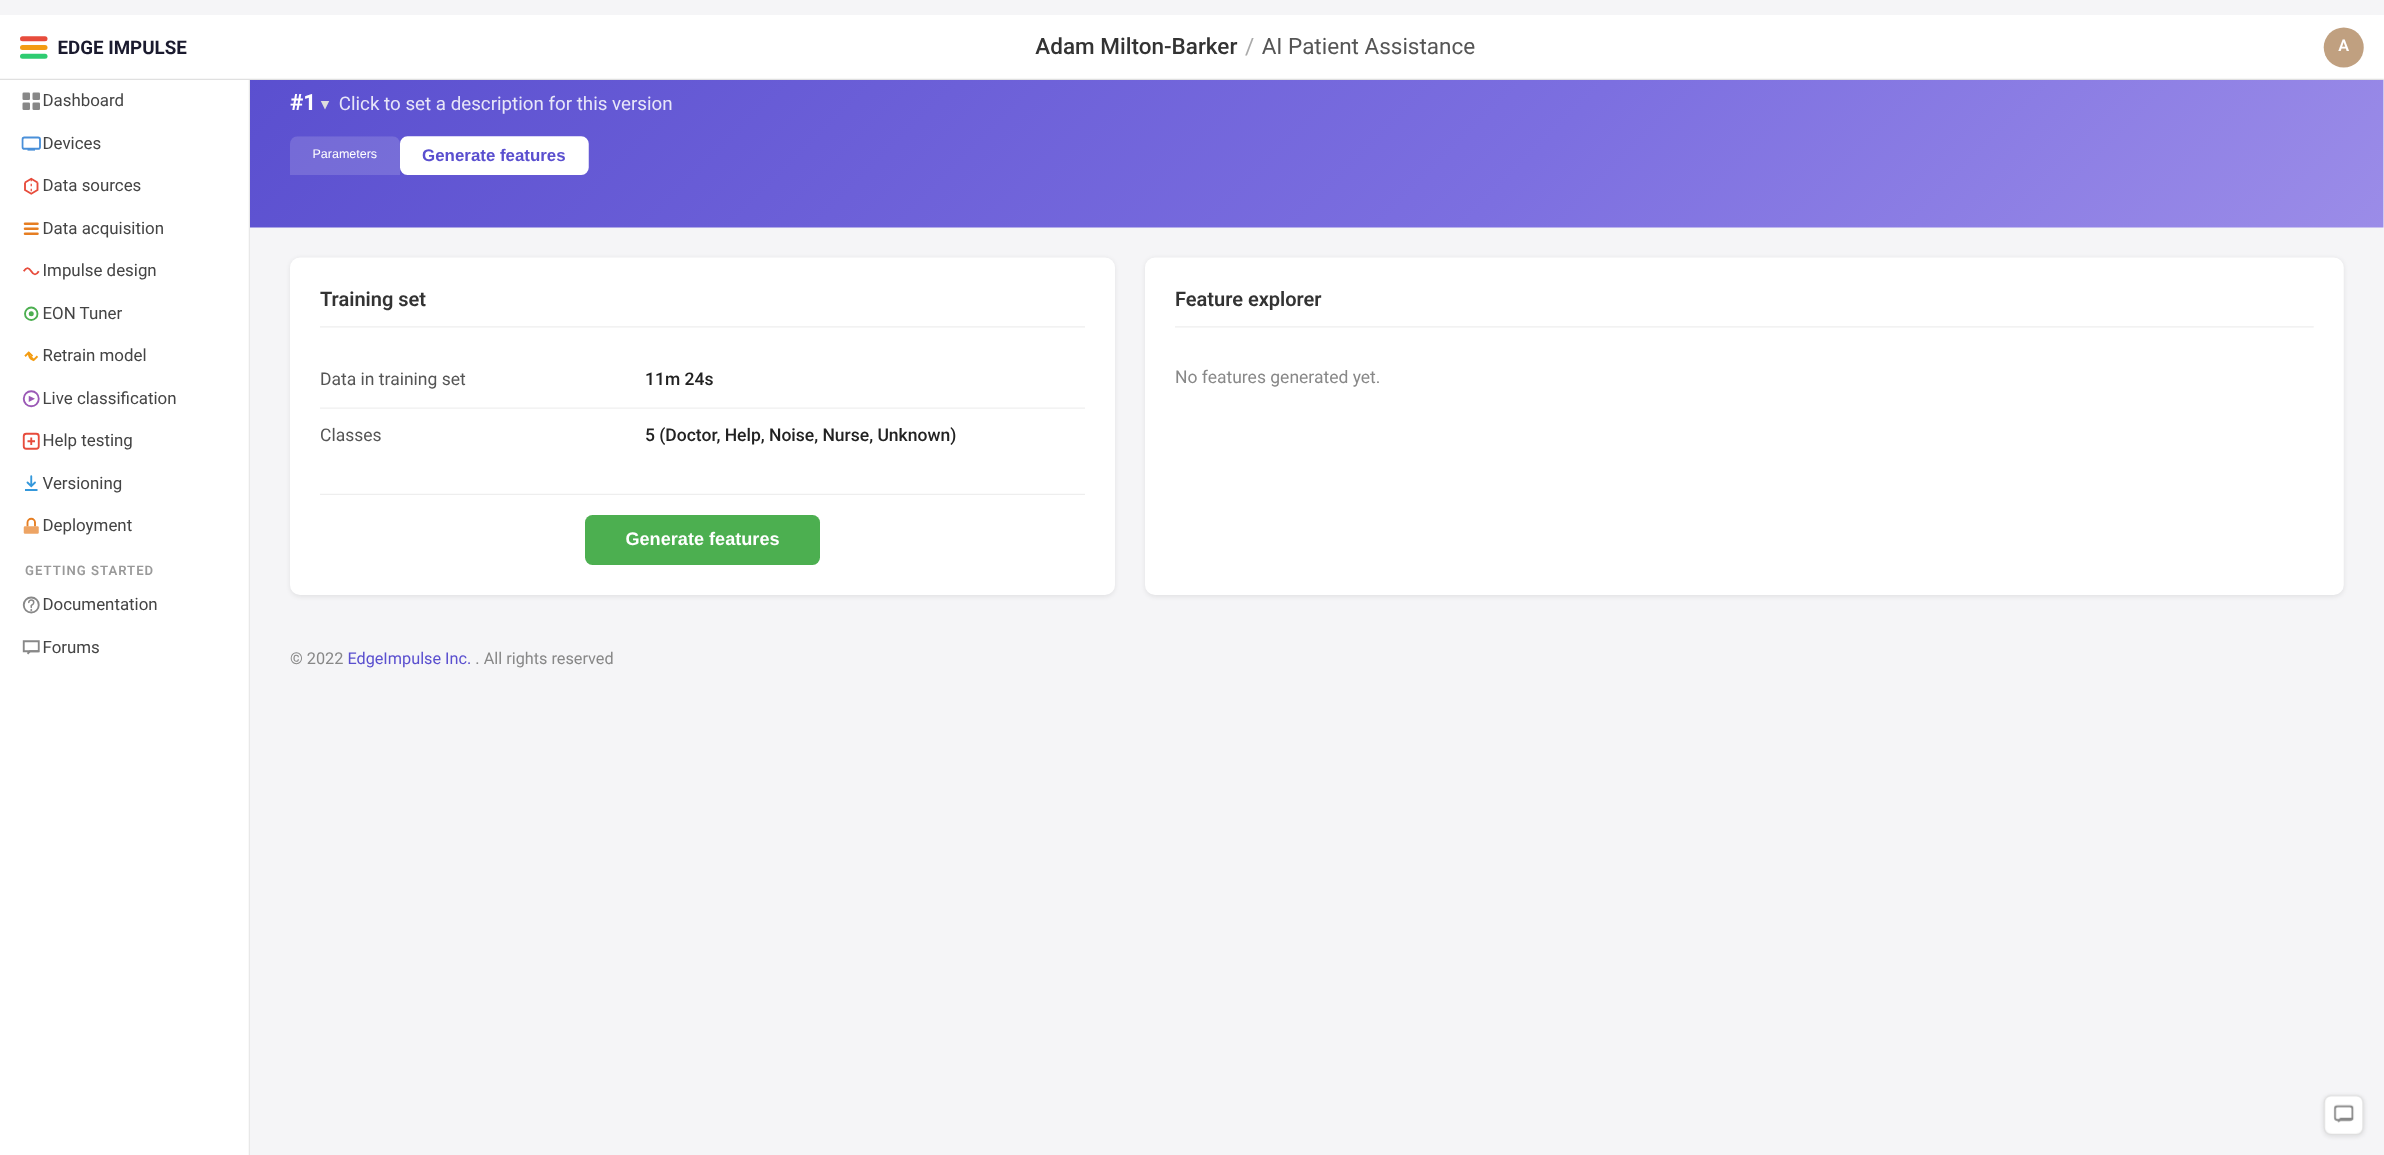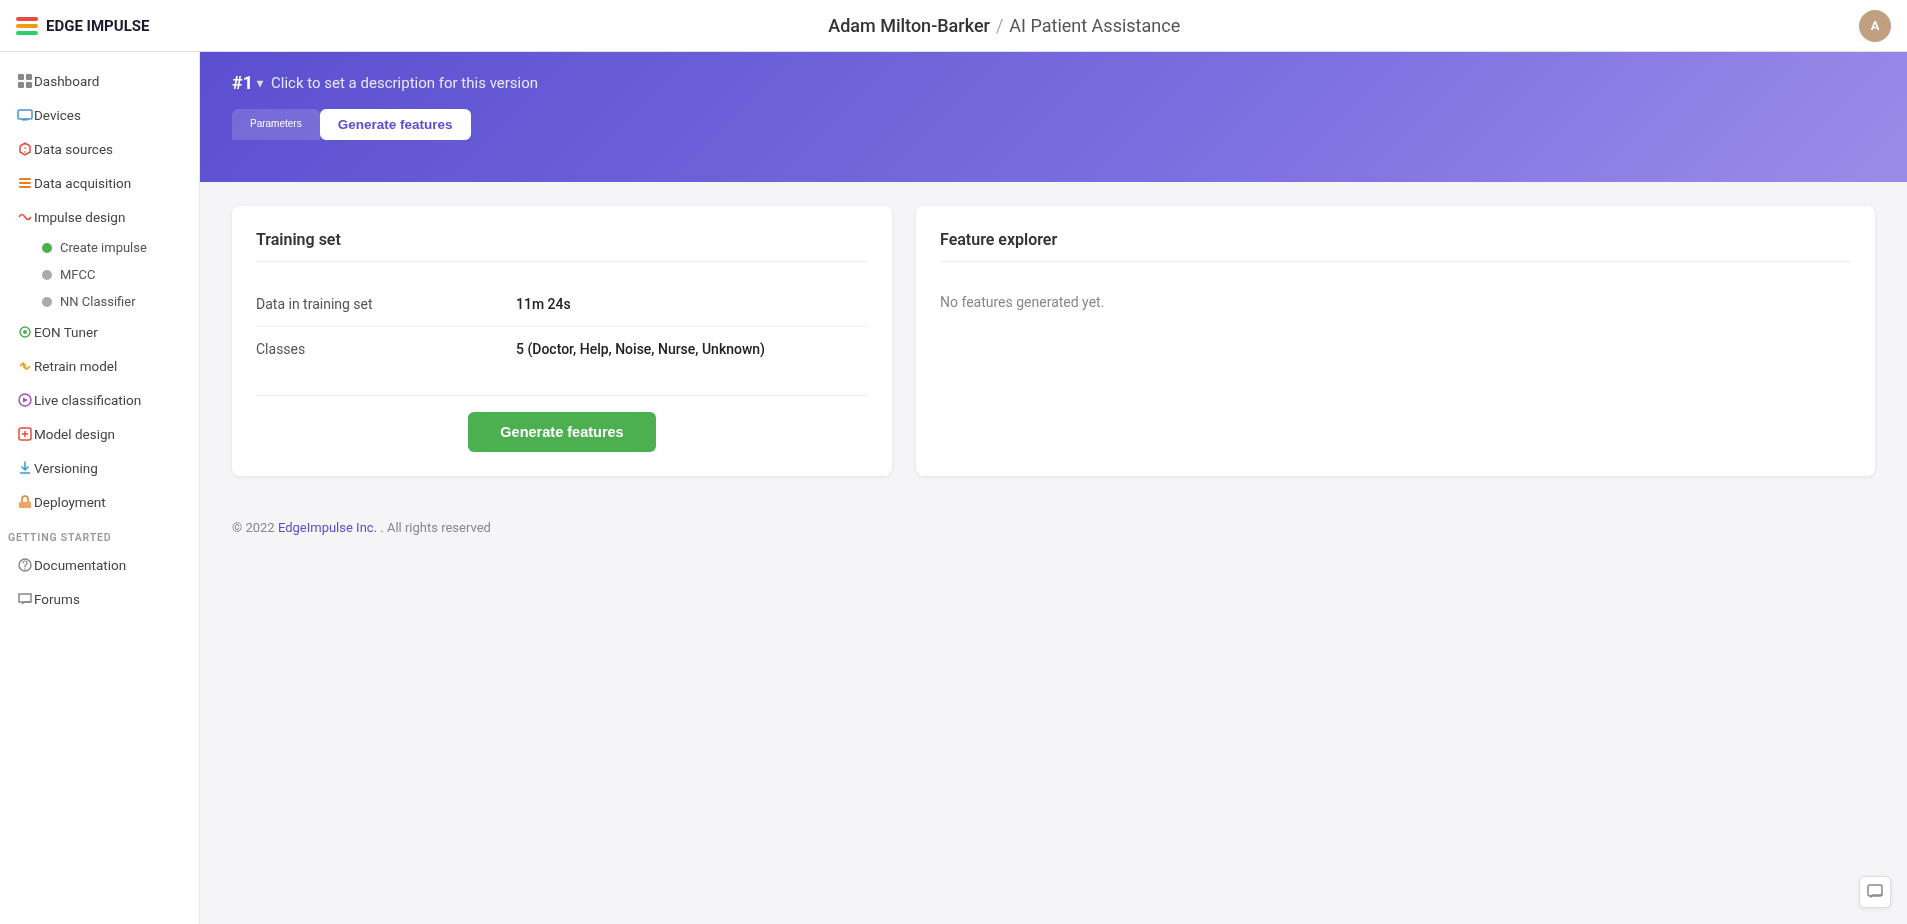--- a/index.html
+++ b/index.html
@@ -8,21 +8,21 @@
     
     .topbar {
       height: 52px;
       background: #fff;
       border-bottom: 1px solid #e0e0e0;
       display: flex;
       align-items: center;
       justify-content: space-between;
       padding: 0 16px;
       position: fixed;
-      top: 0; left: 0; right: 0;
+      top: 12px; left: 0; right: 0;
       z-index: 100;
     }
     .topbar-logo {
       display: flex;
       align-items: center;
       gap: 8px;
       font-weight: 700;
       font-size: 15px;
       color: #1a1a2e;
     }
@@ -121,21 +121,21 @@
     }
     .dot-green { background: #4CAF50; }
     .dot-gray { background: #aaa; }
 
     .sidebar-section-label {
       font-size: 10.5px;
       color: #999;
       font-weight: 600;
       letter-spacing: 0.8px;
       text-transform: uppercase;
-      padding: 12px 8px 4px;
+      padding: 12px 20px 4px;
     }
 
     
     .main-content {
       flex: 1;
       overflow-y: auto;
       background: #f5f5f7;
     }
 
     
@@ -376,34 +376,20 @@
 
     <div class="sidebar-item">
       <div class="sidebar-icon">
         <svg width="16" height="16" viewBox="0 0 16 16" fill="none">
             <path d="M2 8 Q5 3 8 8 Q11 13 14 8" stroke="#e74c3c" stroke-width="1.5" fill="none"></path>
           </svg>
       </div>
       <span>Impulse design</span>
     </div>
 
-    <div class="sidebar-sub">
-      <div class="sidebar-sub-item">
-        <div class="dot dot-green"></div>
-        <span>Create impulse</span>
-      </div>
-      <div class="sidebar-sub-item">
-        <div class="dot dot-gray"></div>
-        <span>MFCC</span>
-      </div>
-      <div class="sidebar-sub-item">
-        <div class="dot dot-gray"></div>
-        <span>NN Classifier</span>
-      </div>
-    </div>
 
     <div class="sidebar-item">
       <div class="sidebar-icon">
         <svg width="16" height="16" viewBox="0 0 16 16" fill="none">
             <circle cx="8" cy="8" r="5" stroke="#4CAF50" stroke-width="1.5" fill="none"></circle>
             <circle cx="8" cy="8" r="2" fill="#4CAF50"></circle>
           </svg>
       </div>
       <span>EON Tuner</span>
     </div>
@@ -429,21 +415,21 @@
       <span>Live classification</span>
     </div>
 
     <div class="sidebar-item">
       <div class="sidebar-icon">
         <svg width="16" height="16" viewBox="0 0 16 16" fill="none">
             <rect x="2" y="2" width="12" height="12" rx="2" stroke="#e74c3c" stroke-width="1.5" fill="none"></rect>
             <path d="M5 8h6M8 5v6" stroke="#e74c3c" stroke-width="1.5"></path>
           </svg>
       </div>
-      <span>Model design</span>
+      <span>Help testing</span>
     </div>
 
     <div class="sidebar-item">
       <div class="sidebar-icon">
         <svg width="16" height="16" viewBox="0 0 16 16" fill="none">
             <path d="M8 2v8M5 7l3 3 3-3" stroke="#3498db" stroke-width="1.5" stroke-linecap="round"></path>
             <path d="M3 13h10" stroke="#3498db" stroke-width="1.5"></path>
           </svg>
       </div>
       <span>Versioning</span>

